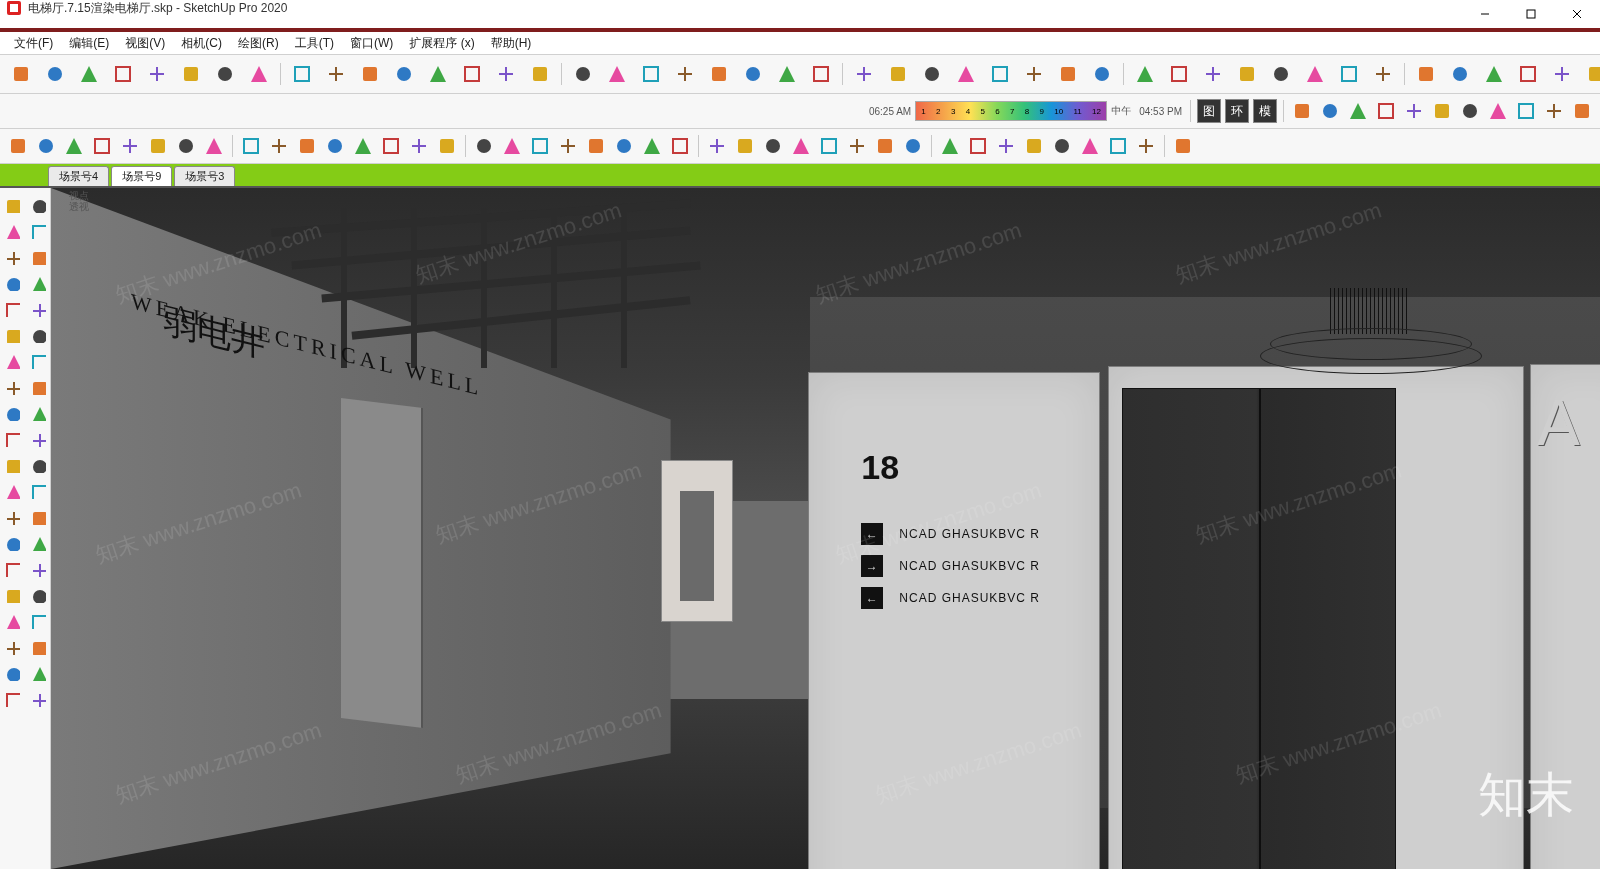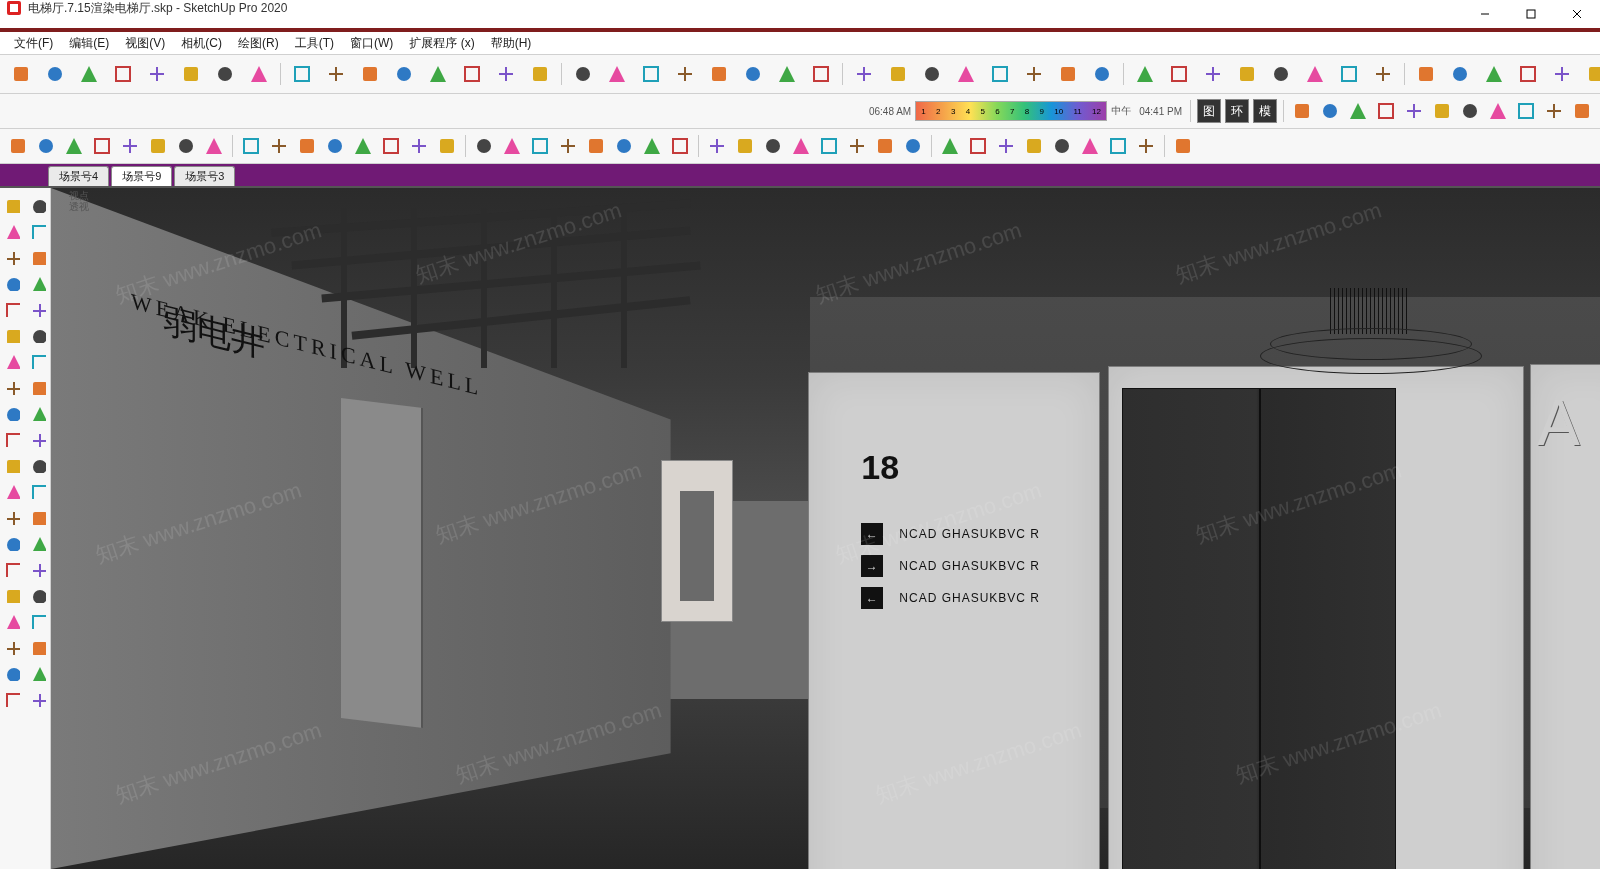--- a/index.html
+++ b/index.html
@@ -14,21 +14,21 @@
   .menubar .menu-item{padding:0 8px;height:100%;display:inline-flex;align-items:center;cursor:default;}
   
   .toolbar{display:flex;align-items:center;background:#f7f7f7;padding:2px 4px;border-bottom:1px solid #d0d0d0;}
   .toolbar .tbtn{width:24px;height:24px;margin:0 1px;display:inline-flex;align-items:center;justify-content:center;border:1px solid transparent;border-radius:2px;}
   .toolbar .big .tbtn{width:30px;height:28px;}
   .toolbar .sep{width:1px;height:22px;background:#c8c8c8;margin:0 4px;}
   .toolbar .gradient-box{width:190px;height:18px;background:linear-gradient(90deg,#f06848,#f5a34a,#ffe154,#84d85a,#34c17a,#1895d9,#715bd0,#9c3fa8);border:1px solid #aaa;position:relative;}
   .toolbar .gradient-numbers{position:absolute;inset:0;display:flex;font-size:8px;color:#000;justify-content:space-around;align-items:center;}
   .toolbar .time-label{font-size:10px;color:#555;padding:0 4px;}
   .toolbar .text-btn{min-width:22px;height:22px;border:1px solid #888;margin:0 2px;background:#333;color:#fff;display:inline-flex;align-items:center;justify-content:center;font-size:12px;}
-  .scene-tabs{height:22px;background:#701a75;display:flex;align-items:flex-end;border-bottom:2px solid #555;padding-left:48px;}
+  .scene-tabs{height:22px;background:#84cc16;display:flex;align-items:flex-end;border-bottom:2px solid #555;padding-left:48px;}
   .scene-tabs .tab{padding:2px 10px;border:1px solid #888;border-bottom:none;margin-right:2px;background:#eaeaea;border-top-left-radius:3px;border-top-right-radius:3px;font-size:11px;}
   .scene-tabs .tab.active{background:#fff;}
   
   .workspace{display:flex;height:calc(869px - 28px - 22px - 34px - 30px - 30px - 22px - 22px);}
   .left-tools{width:50px;background:#f7f7f7;border-right:1px solid #d0d0d0;display:flex;flex-direction:column;align-items:center;padding-top:4px;overflow:hidden;}
   .left-tools .row2{display:flex;}
   .left-tools .lt{width:22px;height:22px;margin:1px;display:inline-flex;align-items:center;justify-content:center;border:1px solid transparent;border-radius:2px;}
   .viewport{flex:1;position:relative;background:#6d6d6d;overflow:hidden;}
   
   .scene{position:absolute;inset:0;}
@@ -354,39 +354,39 @@
       <span class="tbtn">
         <svg width="20" height="20">
           <rect x="3" y="3" width="14" height="14" rx="2" fill="#d9a91f"></rect>
         </svg>
       </span>
     </div>
 </div>
 
 <div class="toolbar" style="height:30px">
   <div style="flex:1"></div>
-  <span class="time-label">06:48 AM</span>
+  <span class="time-label">06:25 AM</span>
   <div class="gradient-box">
     <div class="gradient-numbers" id="grad-nums">
         <span>1</span>
         <span>2</span>
         <span>3</span>
         <span>4</span>
         <span>5</span>
         <span>6</span>
         <span>7</span>
         <span>8</span>
         <span>9</span>
         <span>10</span>
         <span>11</span>
         <span>12</span>
       </div>
   </div>
   <span class="time-label">中午</span>
-  <span class="time-label">04:41 PM</span>
+  <span class="time-label">04:53 PM</span>
   <span class="sep"></span>
   <span id="text-btns"><span class="text-btn">图</span><span class="text-btn">环</span><span class="text-btn">模</span></span>
   <span class="sep"></span>
   <span id="tb1-tail" style="display:flex;">
       <span class="tbtn">
         <svg width="20" height="20">
           <rect x="3" y="3" width="14" height="14" rx="2" fill="#e0762f"></rect>
         </svg>
       </span>
       <span class="tbtn">
@@ -968,20 +968,21 @@
           <div class="wm" style="left: 1120px; top: 40px;">知末 www.znzmo.com</div>
           <div class="wm" style="left: 40px; top: 320px;">知末 www.znzmo.com</div>
           <div class="wm" style="left: 380px; top: 300px;">知末 www.znzmo.com</div>
           <div class="wm" style="left: 780px; top: 320px;">知末 www.znzmo.com</div>
           <div class="wm" style="left: 1140px; top: 300px;">知末 www.znzmo.com</div>
           <div class="wm" style="left: 60px; top: 560px;">知末 www.znzmo.com</div>
           <div class="wm" style="left: 400px; top: 540px;">知末 www.znzmo.com</div>
           <div class="wm" style="left: 820px; top: 560px;">知末 www.znzmo.com</div>
           <div class="wm" style="left: 1180px; top: 540px;">知末 www.znzmo.com</div>
         </div>
+      <div class="wm-brand">知末</div>
     </div>
   </div>
 </div>
 
 <div class="statusbar">
 
   <span class="spacer"></span>
 
 </div>
 

